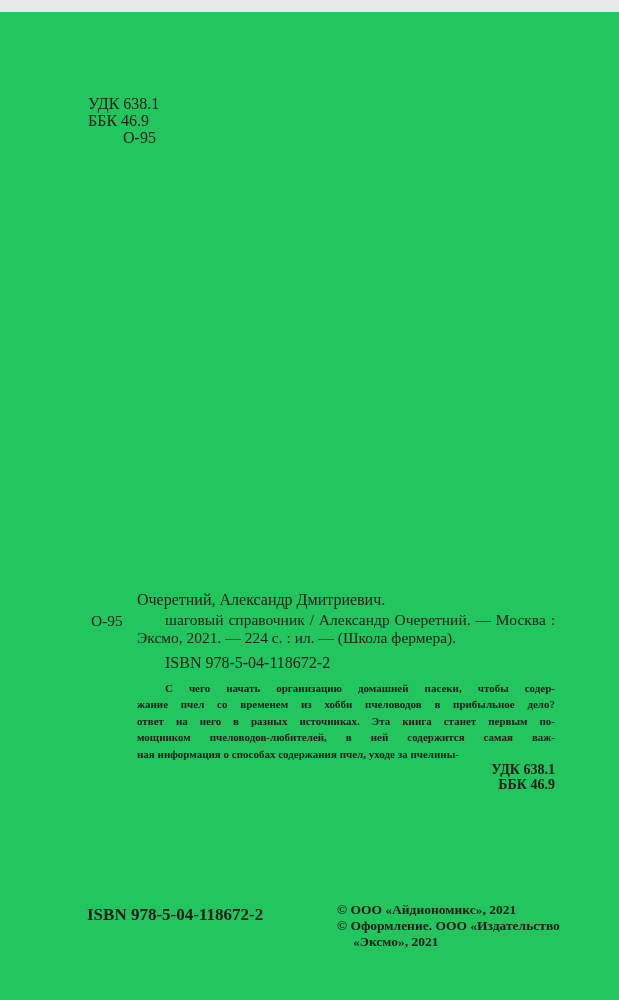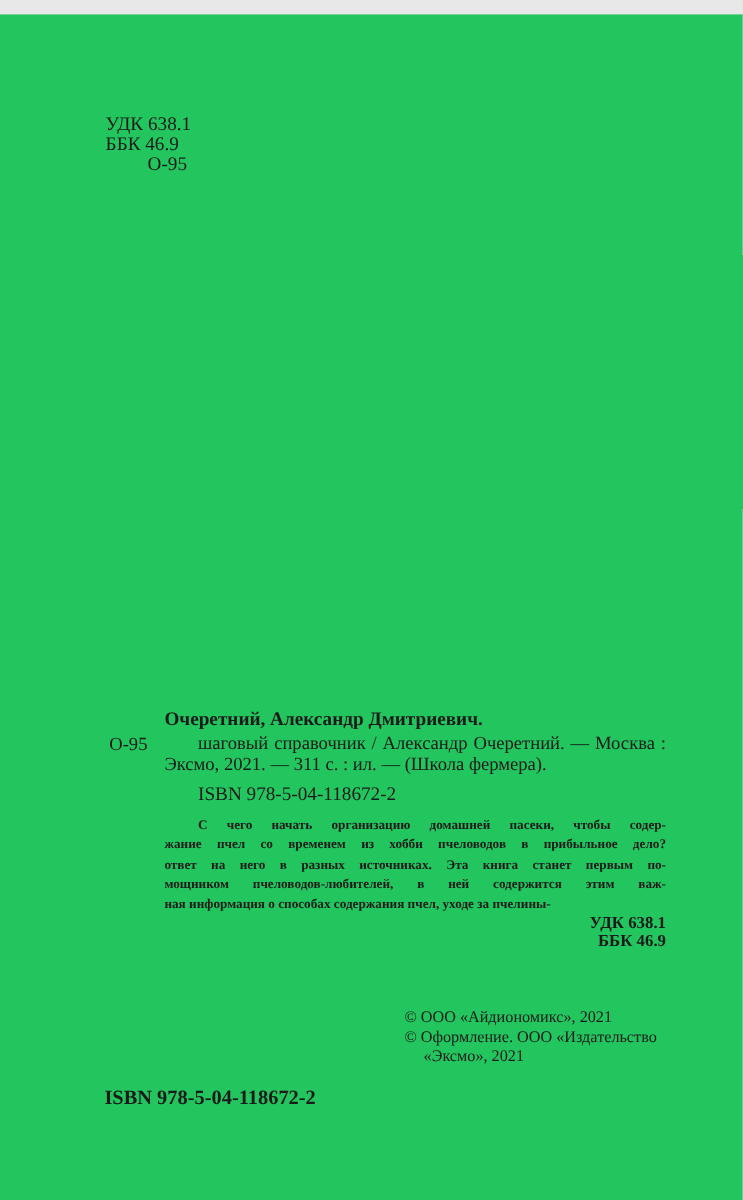--- a/index.html
+++ b/index.html
@@ -25,21 +25,21 @@
   .top-codes > div:nth-child(3) { padding-left: 35px; }
 
   
   .card {
     position: absolute;
     left: 137px;
     top: 578px;
     width: 418px;
   }
   .author {
-    font-weight: bold;
+    font-weight: normal;
     font-size: 16px;
     line-height: 19px;
   }
   .hang-code {
     position: absolute;
     left: -46px;
     top: 22px;
     font-size: 15.5px;
     line-height: 18px;
   }
@@ -79,22 +79,22 @@
     position: absolute;
     left: 87px;
     top: 894px;
     font-weight: bold;
     font-size: 17px;
     line-height: 18px;
   }
   .copyright {
     position: absolute;
     left: 337px;
-    top: 828px;
-    font-weight: normal;
+    top: 890px;
+    font-weight: bold;
     font-size: 13.5px;
     line-height: 15.8px;
     width: 240px;
   }
   .copyright > div:nth-child(3) { padding-left: 16px; }
 </style>
 </head>
 <body>
 
 <div class="page">
@@ -103,28 +103,28 @@
       <div>УДК 638.1</div>
       <div>ББК 46.9</div>
       <div>О-95</div>
     </div>
 
   <div class="card">
     <div class="hang-code">О-95</div>
     <div class="author">Очеретний, Александр Дмитриевич.</div>
     <div class="biblio justify-lines">
         <div>шаговый справочник / Александр Очеретний. — Москва :</div>
-        <div>Эксмо, 2021. — 311 с. : ил. — (Школа фермера).</div>
+        <div>Эксмо, 2021. — 224 с. : ил. — (Школа фермера).</div>
       </div>
     <div class="isbn-line">ISBN 978-5-04-118672-2</div>
     <div class="annotation justify-lines">
         <div>С чего начать организацию домашней пасеки, чтобы содер-</div>
         <div>жание пчел со временем из хобби пчеловодов в прибыльное дело?</div>
         <div>ответ на него в разных источниках. Эта книга станет первым по-</div>
-        <div>мощником пчеловодов-любителей, в ней содержится этим важ-</div>
+        <div>мощником пчеловодов-любителей, в ней содержится самая важ-</div>
         <div>ная информация о способах содержания пчел, уходе за пчелины-</div>
       </div>
     <div class="codes-right">
       <div>УДК 638.1</div>
       <div>ББК 46.9</div>
     </div>
   </div>
 
   <div class="bottom-isbn">ISBN 978-5-04-118672-2</div>
 

